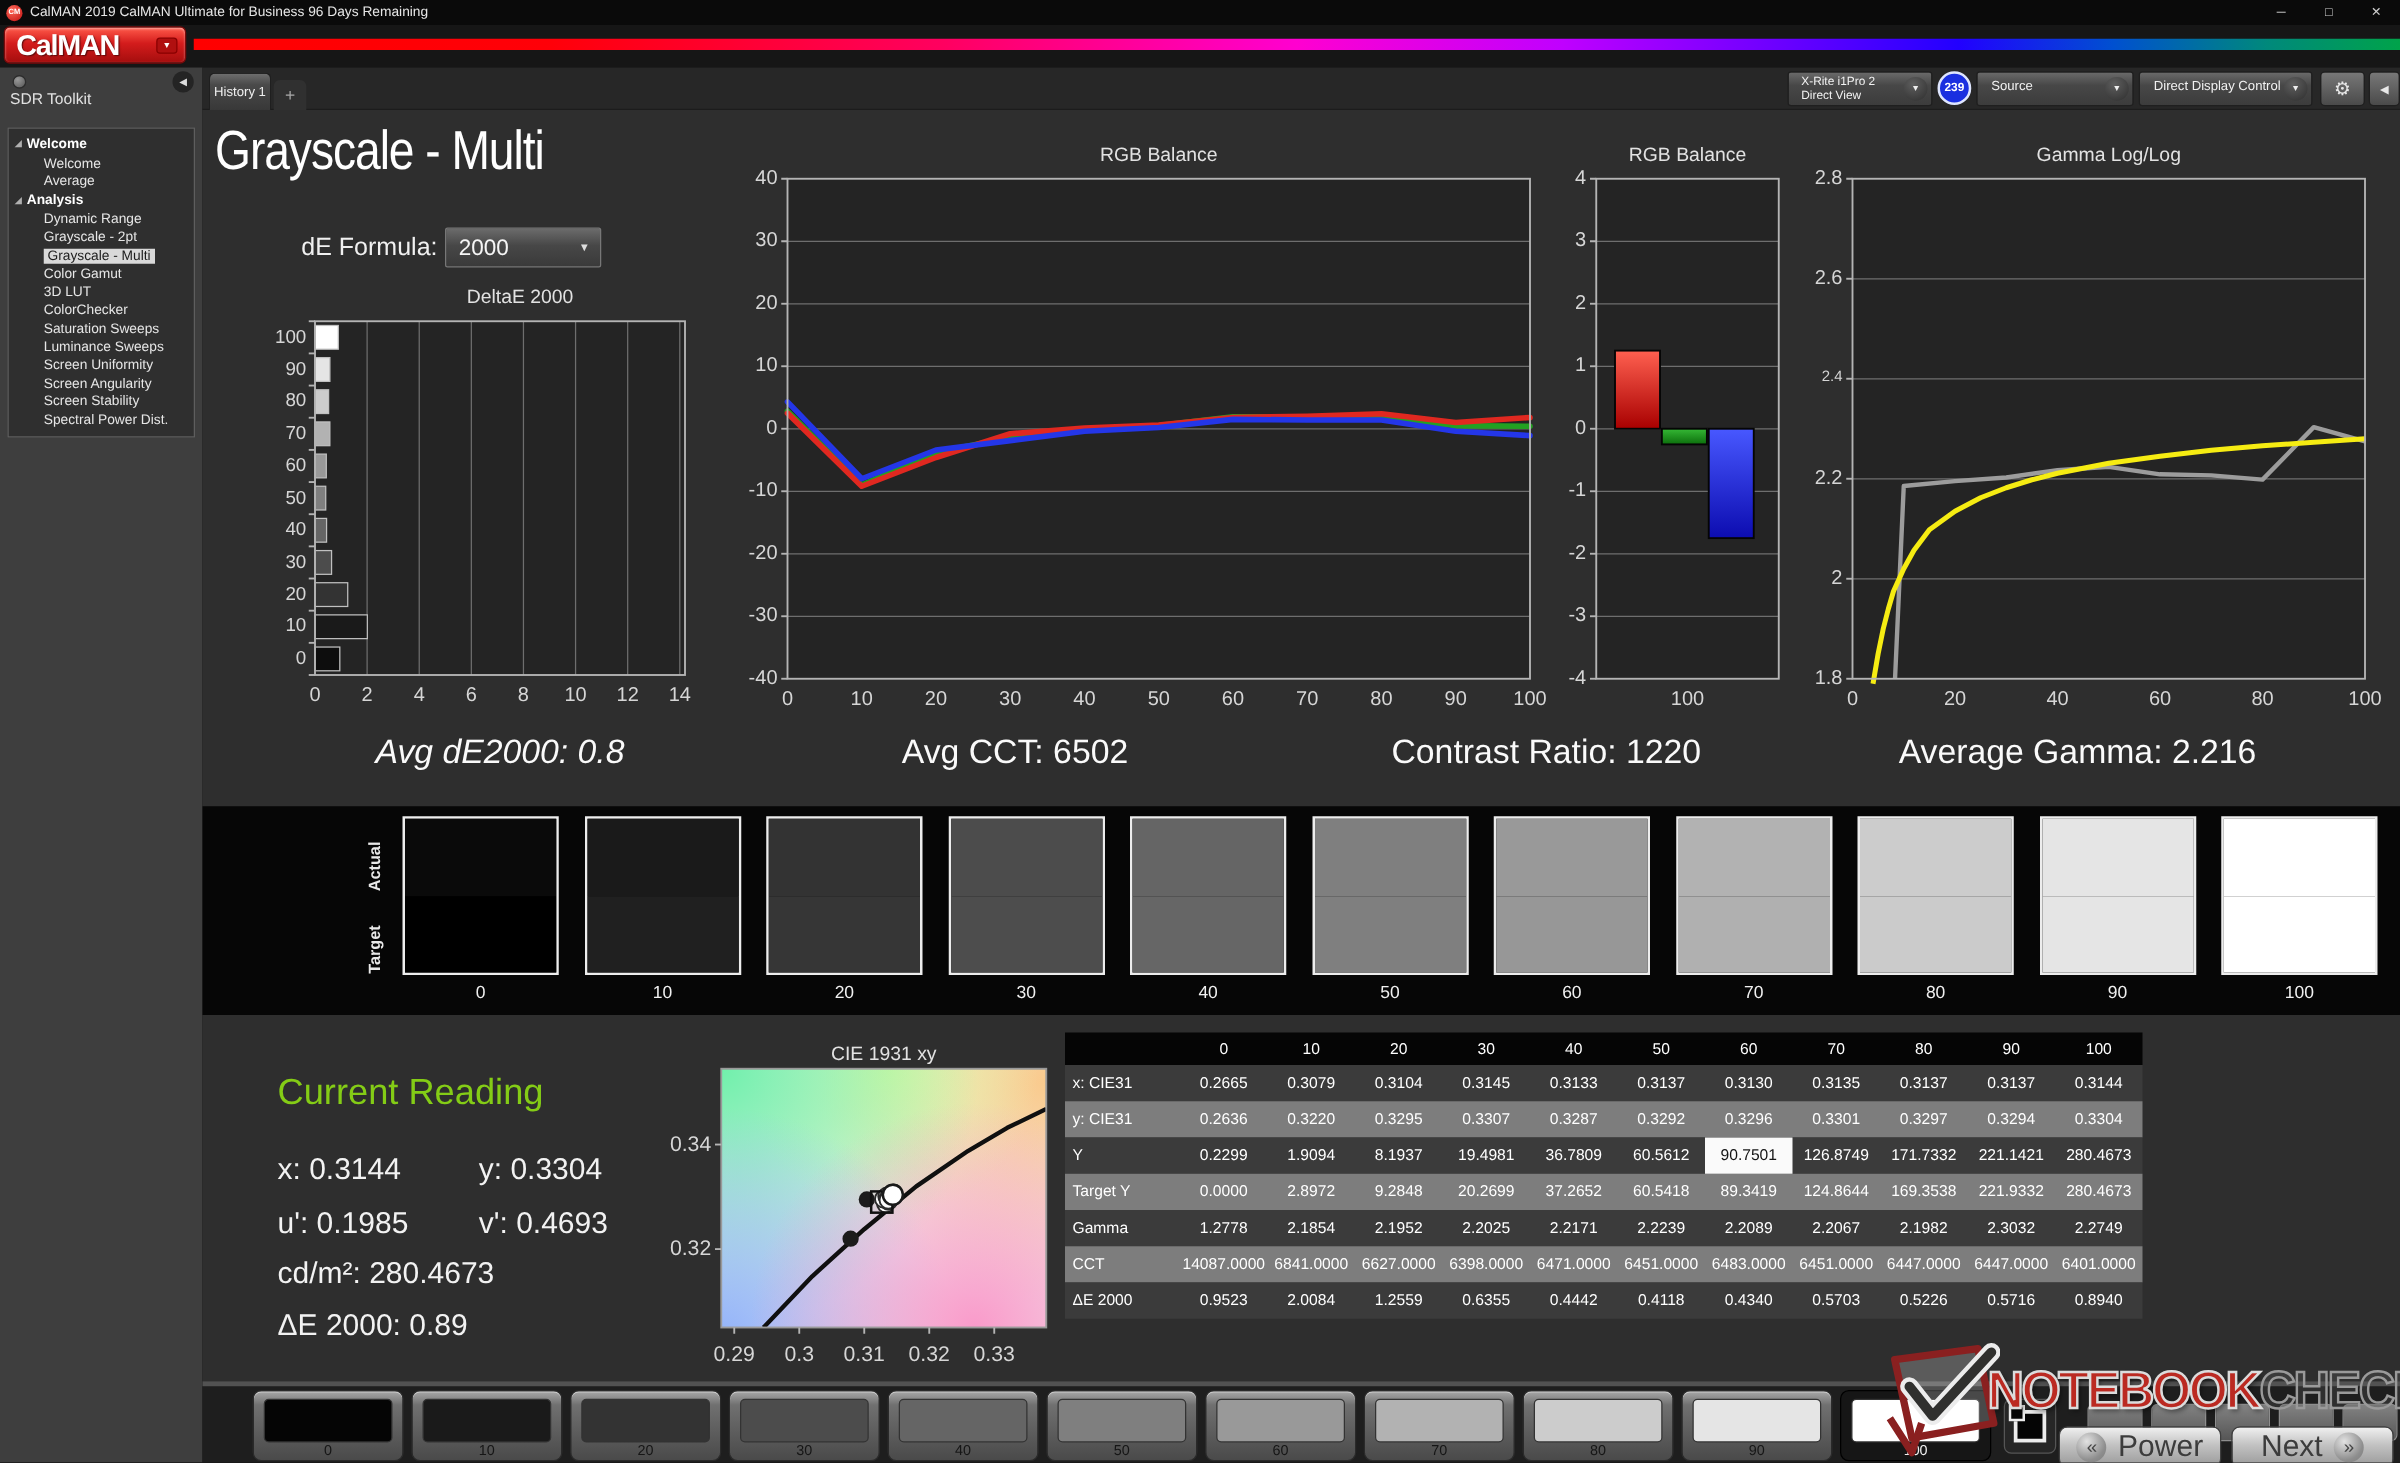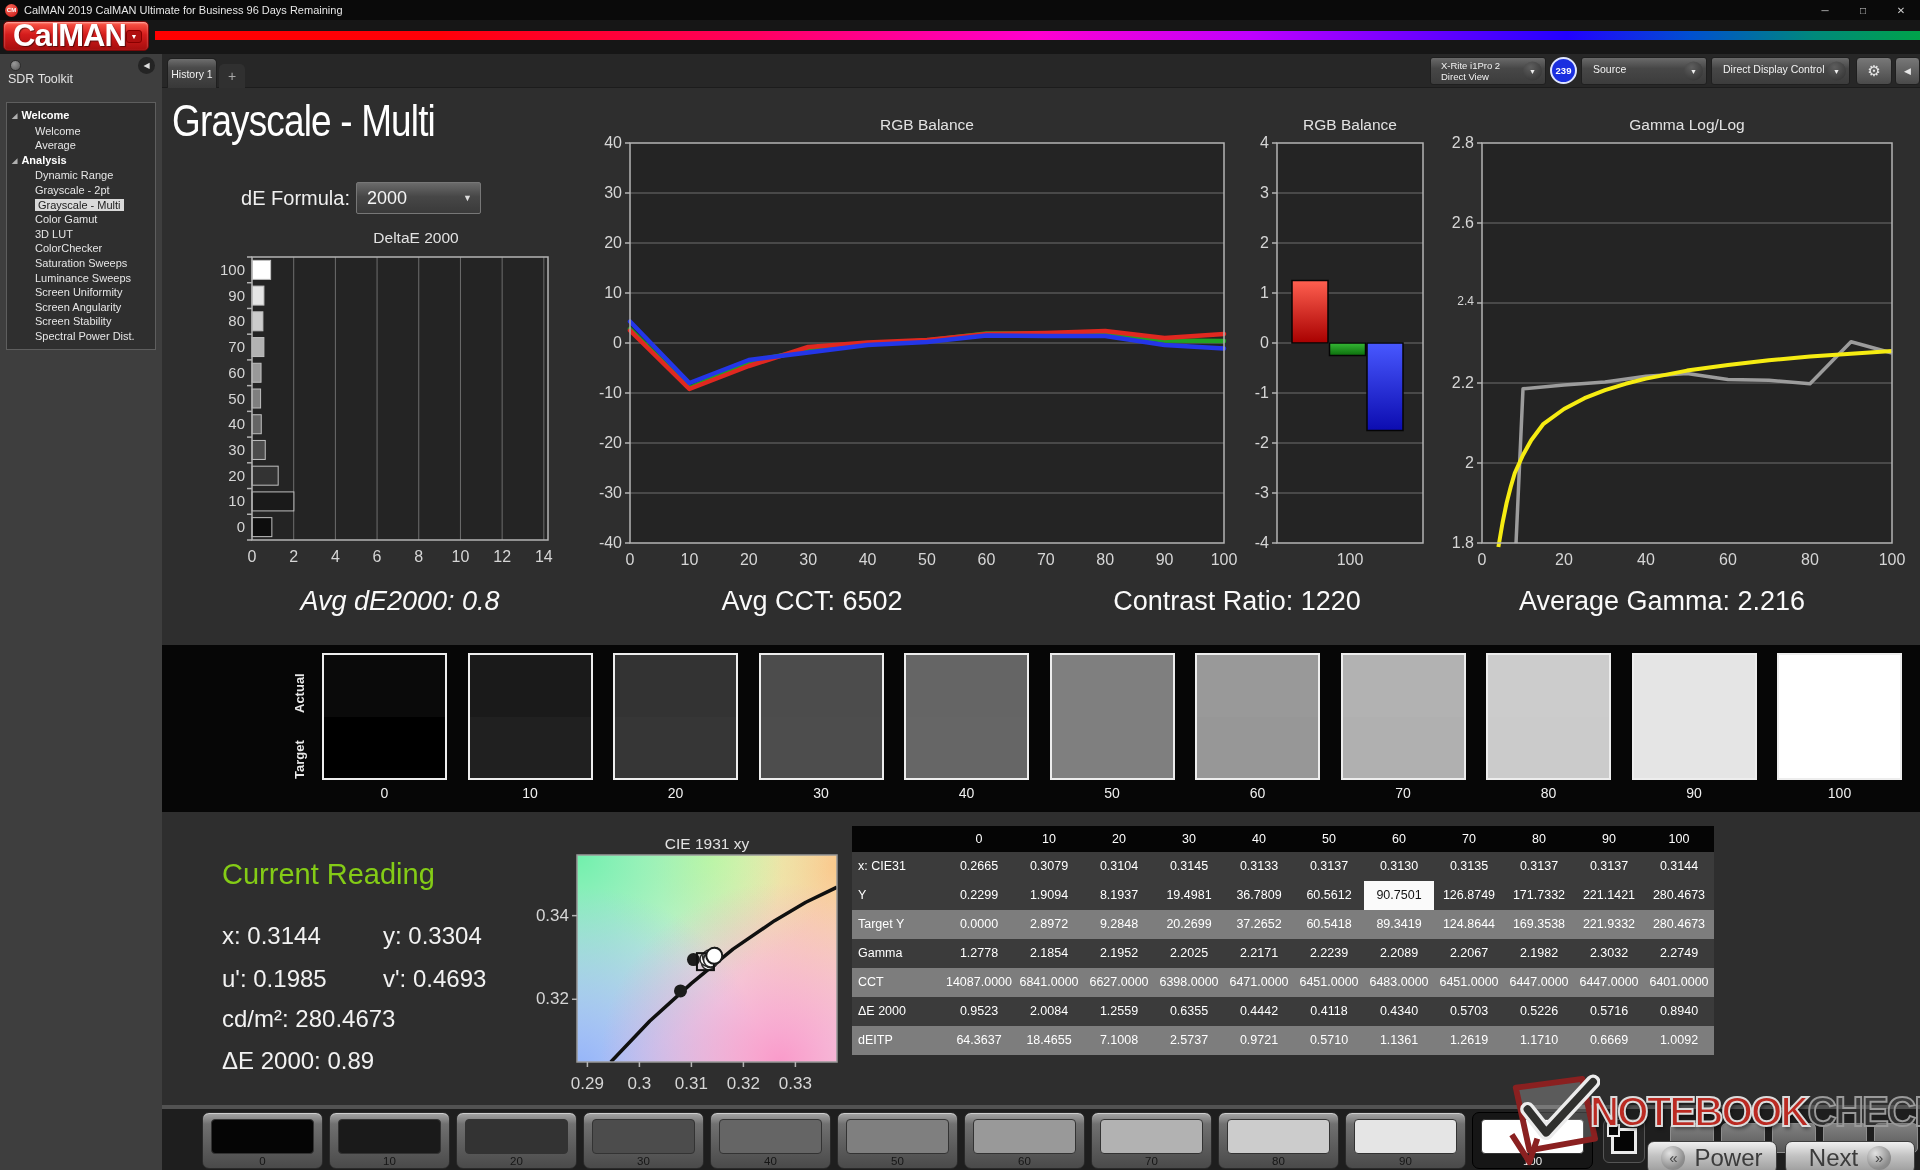--- a/index.html
+++ b/index.html
@@ -11,21 +11,21 @@
 #cm-icon{width:13px;height:13px;border-radius:50%;background:radial-gradient(circle at 35% 30%,#ff6a5a,#c01010);margin:0 6px 0 5px;
   display:flex;align-items:center;justify-content:center;font-size:6px;font-weight:bold;color:#fff;}
 #win-title{font-size:11px;color:#e6e6e6;}
 #win-controls{margin-left:auto;display:flex;height:20px;}
 .winbtn{width:38px;height:20px;display:flex;align-items:center;justify-content:center;font-size:10px;color:#cfcfcf;}
 
 #logorow{position:absolute;left:0;top:20px;width:1920px;height:34px;background:#161616;}
 #logo{position:absolute;left:3px;top:1px;width:146px;height:30px;border-radius:5px;border:1px solid #7a0a0a;
   background:linear-gradient(#ff5a4a,#d41c1c 45%,#a50e0e);box-shadow:inset 0 1px 2px rgba(255,255,255,.55);
   display:flex;align-items:center;}
-#logo-text{font-size:31px;font-weight:bold;color:#fff;margin-left:9px;letter-spacing:-1px;text-shadow:1px 1px 1px rgba(0,0,0,.5);}
+#logo-text{font-size:23px;font-weight:bold;color:#fff;margin-left:9px;letter-spacing:-1px;text-shadow:1px 1px 1px rgba(0,0,0,.5);}
 #logo-arrow{margin-left:auto;margin-right:6px;width:17px;height:13px;border-radius:3px;background:#b01010;border:1px solid #800;
   display:flex;align-items:center;justify-content:center;font-size:7px;color:#fff;}
 #rainbow{position:absolute;left:155px;right:0;top:11px;height:9px;
   background:linear-gradient(90deg,#ff0000 0%,#ff0008 16%,#ff0060 34%,#ff00d0 50%,#c000ff 62%,#6a00ff 72%,#2200ff 80%,#0050d0 87%,#00897b 94%,#00a34a 100%);}
 
 #sidebar{position:absolute;left:0;top:54px;width:162px;height:1116px;background:#3e3e3e;}
 #side-bullet{position:absolute;left:10px;top:6px;width:11px;height:11px;border-radius:50%;
   background:radial-gradient(circle at 35% 30%,#999,#555);border:1px solid #2c2c2c;}
 #side-collapse{position:absolute;left:138px;top:3px;width:17px;height:17px;border-radius:50%;background:#242424;
   display:flex;align-items:center;justify-content:center;font-size:8px;color:#ddd;}
@@ -433,20 +433,34 @@
         <div class="tcell">0.3104</div>
         <div class="tcell">0.3145</div>
         <div class="tcell">0.3133</div>
         <div class="tcell">0.3137</div>
         <div class="tcell">0.3130</div>
         <div class="tcell">0.3135</div>
         <div class="tcell">0.3137</div>
         <div class="tcell">0.3137</div>
         <div class="tcell">0.3144</div>
       </div>
+      <div class="trow tdata rowB">
+        <div class="tcell tlabel">y: CIE31</div>
+        <div class="tcell">0.2636</div>
+        <div class="tcell">0.3220</div>
+        <div class="tcell">0.3295</div>
+        <div class="tcell">0.3307</div>
+        <div class="tcell">0.3287</div>
+        <div class="tcell">0.3292</div>
+        <div class="tcell">0.3296</div>
+        <div class="tcell">0.3301</div>
+        <div class="tcell">0.3297</div>
+        <div class="tcell">0.3294</div>
+        <div class="tcell">0.3304</div>
+      </div>
       <div class="trow tdata rowA">
         <div class="tcell tlabel">Y</div>
         <div class="tcell">0.2299</div>
         <div class="tcell">1.9094</div>
         <div class="tcell">8.1937</div>
         <div class="tcell">19.4981</div>
         <div class="tcell">36.7809</div>
         <div class="tcell">60.5612</div>
         <div class="tcell hl">90.7501</div>
         <div class="tcell">126.8749</div>
@@ -502,34 +516,20 @@
         <div class="tcell">2.0084</div>
         <div class="tcell">1.2559</div>
         <div class="tcell">0.6355</div>
         <div class="tcell">0.4442</div>
         <div class="tcell">0.4118</div>
         <div class="tcell">0.4340</div>
         <div class="tcell">0.5703</div>
         <div class="tcell">0.5226</div>
         <div class="tcell">0.5716</div>
         <div class="tcell">0.8940</div>
-      </div>
-      <div class="trow tdata rowB">
-        <div class="tcell tlabel">dEITP</div>
-        <div class="tcell">64.3637</div>
-        <div class="tcell">18.4655</div>
-        <div class="tcell">7.1008</div>
-        <div class="tcell">2.5737</div>
-        <div class="tcell">0.9721</div>
-        <div class="tcell">0.5710</div>
-        <div class="tcell">1.1361</div>
-        <div class="tcell">1.2619</div>
-        <div class="tcell">1.1710</div>
-        <div class="tcell">0.6669</div>
-        <div class="tcell">1.0092</div>
       </div>
     </div>
 <div class="axlab r" style="left: 28px; top: 172.864px; width: 55px; font-size: 15px;">100</div>
     <div class="axlab r" style="left: 28px; top: 198.591px; width: 55px; font-size: 15px;">90</div>
     <div class="axlab r" style="left: 28px; top: 224.318px; width: 55px; font-size: 15px;">80</div>
     <div class="axlab r" style="left: 28px; top: 250.045px; width: 55px; font-size: 15px;">70</div>
     <div class="axlab r" style="left: 28px; top: 275.773px; width: 55px; font-size: 15px;">60</div>
     <div class="axlab r" style="left: 28px; top: 301.5px; width: 55px; font-size: 15px;">50</div>
     <div class="axlab r" style="left: 28px; top: 327.227px; width: 55px; font-size: 15px;">40</div>
     <div class="axlab r" style="left: 28px; top: 352.955px; width: 55px; font-size: 15px;">30</div>

